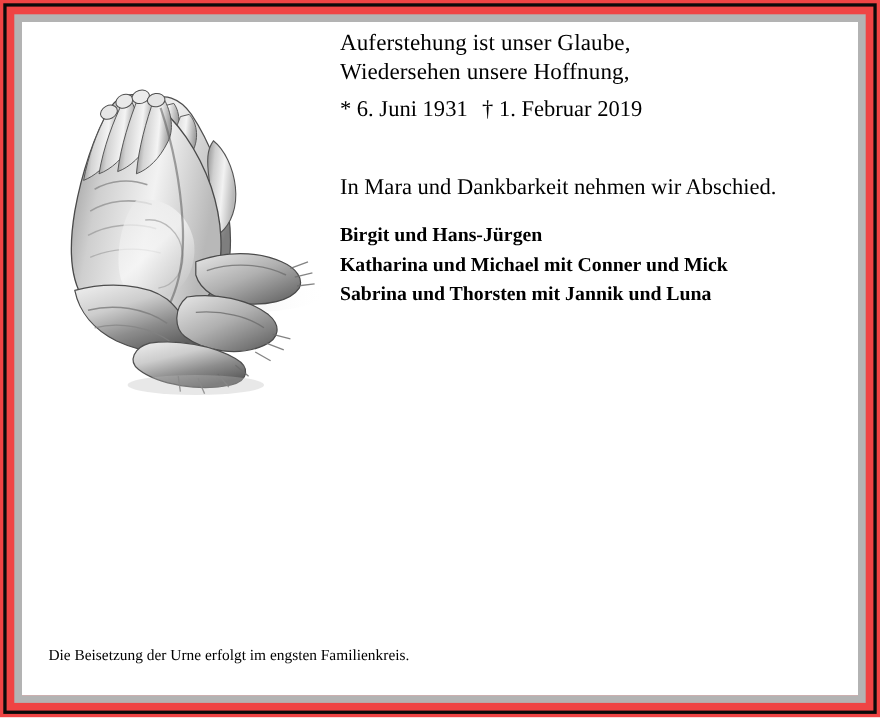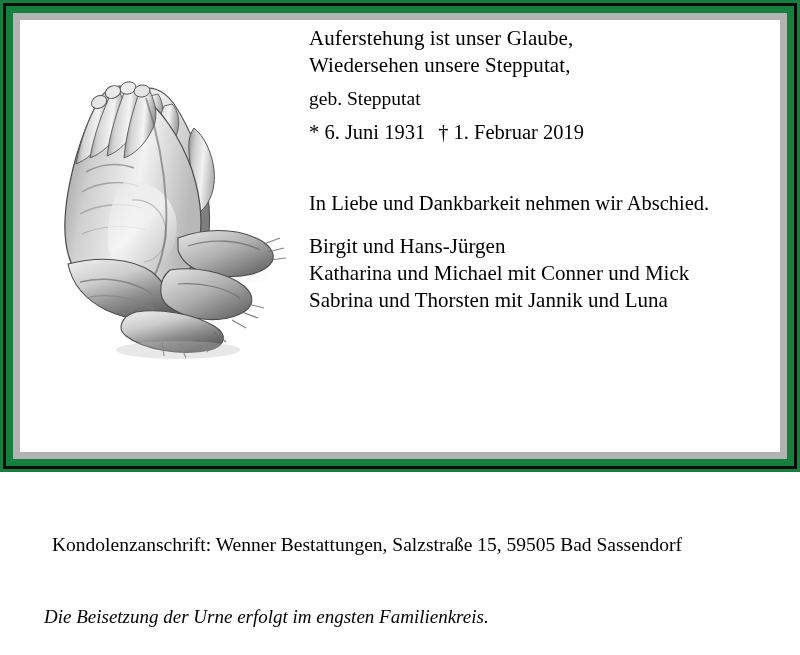--- a/index.html
+++ b/index.html
@@ -12,22 +12,22 @@
     height: 655px;
     font-family: "Liberation Serif", "DejaVu Serif", serif;
     color: #000000;
     overflow: hidden;
   }
 
   
   .notice {
     position: relative;
     width: 800px;
-    height: 472px;
-    background: #15803d;
+    height: 652px;
+    background: #ef4444;
     box-sizing: border-box;
   }
   .outer-rule {
     position: absolute;
     left: 3px;
     top: 3px;
     right: 3px;
     bottom: 3px;
     border: 3px solid #0a0a0a;
     box-sizing: border-box;
@@ -107,42 +107,42 @@
   .farewell {
     font-size: 20.5px;
     line-height: 28px;
     margin-top: 43px;
     white-space: nowrap;
   }
   .family {
     margin-top: 16px;
   }
   .family-line {
-    font-size: 21px;
+    font-size: 18px;
     line-height: 27px;
     white-space: nowrap;
+    font-weight: bold;
   }
 
   
   .footer-condolence {
     position: absolute;
     left: 32px;
     top: 512px;
     font-size: 19.5px;
     line-height: 26px;
     white-space: nowrap;
   }
   .footer-burial {
     position: absolute;
     left: 24px;
-    top: 584px;
-    font-size: 19px;
+    top: 564px;
+    font-size: 14px;
     line-height: 26px;
     white-space: nowrap;
-    font-style: italic;
   }
 </style>
 </head>
 <body>
 
 <div class="notice">
 
   <div class="outer-rule"></div>
   <div class="inner-rule"></div>
 
@@ -270,37 +270,35 @@
         </g>
 
         <ellipse cx="150" cy="318" rx="62" ry="9" fill="#bdbdbd" opacity="0.35"></ellipse>
       </svg>
     </div>
 
     <div class="body-col">
 
       <div>
         <div class="quote-line">Auferstehung ist unser Glaube,</div>
-        <div class="quote-line">Wiedersehen unsere Stepputat,</div>
+        <div class="quote-line">Wiedersehen unsere Hoffnung,</div>
       </div>
 
-      <div class="birthname">geb. Stepputat</div>
 
       <div class="dates">
         <span>*</span>
         <span>6. Juni 1931</span><span class="gap"></span><span>†</span>
         <span>1. Februar 2019</span>
       </div>
 
-      <div class="farewell">In Liebe und Dankbarkeit nehmen wir Abschied.</div>
+      <div class="farewell">In Mara und Dankbarkeit nehmen wir Abschied.</div>
 
       <div class="family">
         <div class="family-line">Birgit und Hans-Jürgen</div>
         <div class="family-line">Katharina und Michael mit Conner und Mick</div>
         <div class="family-line">Sabrina und Thorsten mit Jannik und Luna</div>
       </div>
     </div>
 
-    <div class="footer-condolence">Kondolenzanschrift: Wenner Bestattungen, Salzstraße 15, 59505 Bad Sassendorf</div>
     <div class="footer-burial">Die Beisetzung der Urne erfolgt im engsten Familienkreis.</div>
 
   </div>
 </div>
 
 </body></html>

